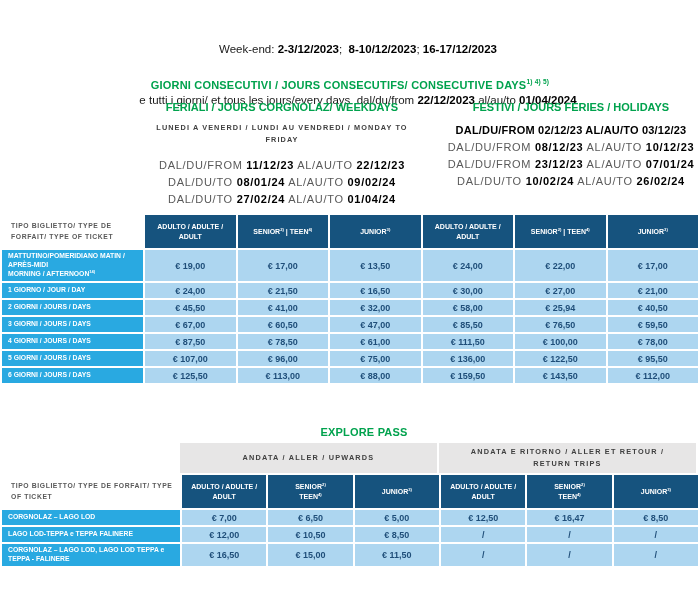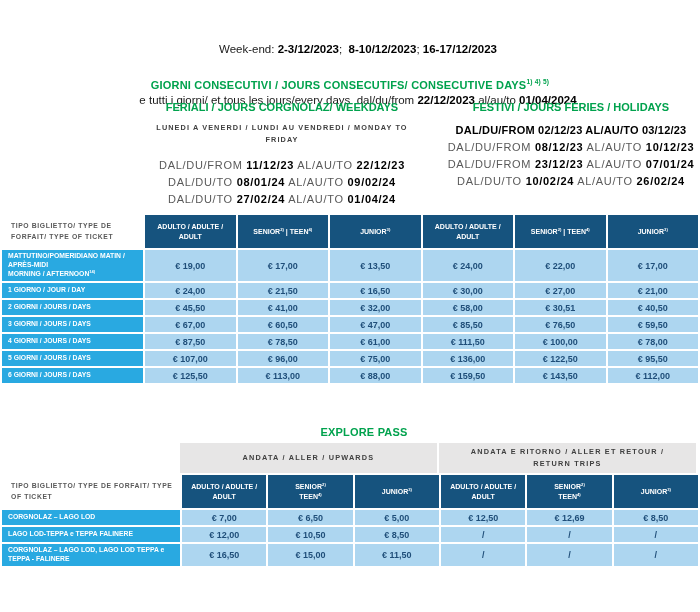--- a/index.html
+++ b/index.html
@@ -137,21 +137,21 @@
       <div class="cell val">€ 27,00</div>
       <div class="cell val">€ 21,00</div>
     </div>
 
     <div class="trow rh">
       <div class="cell lbl">2 GIORNI / JOURS / DAYS</div>
       <div class="cell val">€ 45,50</div>
       <div class="cell val">€ 41,00</div>
       <div class="cell val">€ 32,00</div>
       <div class="cell val">€ 58,00</div>
-      <div class="cell val">€ 30,51</div>
+      <div class="cell val">€ 25,94</div>
       <div class="cell val">€ 40,50</div>
     </div>
 
     <div class="trow rh">
       <div class="cell lbl">3 GIORNI / JOURS / DAYS</div>
       <div class="cell val">€ 67,00</div>
       <div class="cell val">€ 60,50</div>
       <div class="cell val">€ 47,00</div>
       <div class="cell val">€ 85,50</div>
       <div class="cell val">€ 76,50</div>
@@ -223,21 +223,21 @@
           <span class="cellin"><span>JUNIOR</span><sup>3)</sup></span>
         </div>
     </div>
 
     <div class="trow rh">
       <div class="cell lbl">CORGNOLAZ – LAGO LOD</div>
       <div class="cell val">€ 7,00</div>
       <div class="cell val">€ 6,50</div>
       <div class="cell val">€ 5,00</div>
       <div class="cell val">€ 12,50</div>
-      <div class="cell val">€ 12,69</div>
+      <div class="cell val">€ 16,47</div>
       <div class="cell val">€ 8,50</div>
     </div>
 
     <div class="trow rh">
       <div class="cell lbl">LAGO LOD-TEPPA e TEPPA FALINERE</div>
       <div class="cell val">€ 12,00</div>
       <div class="cell val">€ 10,50</div>
       <div class="cell val">€ 8,50</div>
       <div class="cell val">/</div>
       <div class="cell val">/</div>

